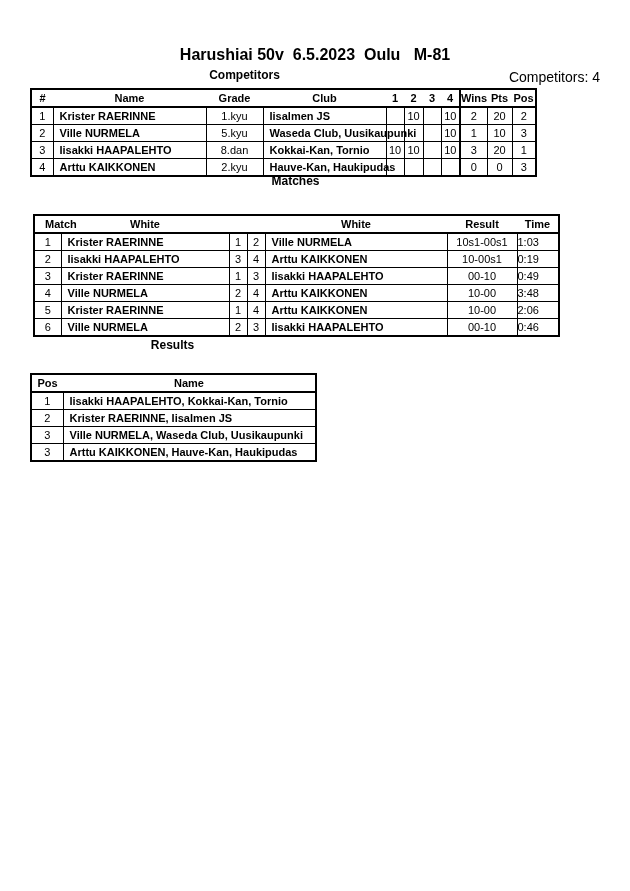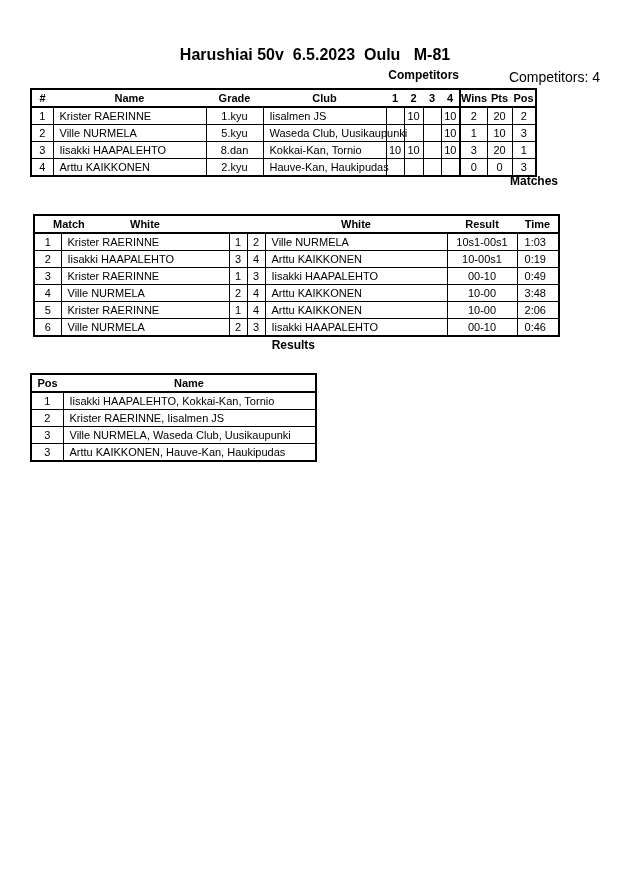--- a/index.html
+++ b/index.html
@@ -14,21 +14,21 @@
   .page-title {
     position: absolute;
     top: 46px; left: 0; width: 630px;
     text-align: center;
     font-size: 16px; font-weight: bold;
     white-space: pre;
   }
   .section-heading {
     position: absolute;
     font-size: 12px; font-weight: bold;
-    text-align: right;
+    text-align: center;
     white-space: nowrap;
   }
   #competitors-heading { left: 30px; width: 429px; top: 68px; }
   #matches-heading    { left: 33px; width: 525px; top: 174px; }
   #results-heading    { left: 30px; width: 285px; top: 338px; }
   .competitors-count {
     position: absolute;
     top: 69px; right: 30px;
     font-size: 14px;
   }
@@ -52,24 +52,24 @@
     font-size: 11px;
   }
   thead th {
     border: none;
     border-bottom: 2px solid #000;
     font-weight: bold;
     text-align: center;
   }
   tbody td { border: 1px solid #000; }
   .sep { border-left: 2px solid #000 !important; }
-  .al { text-align: left; padding-left: 6px; }
+  .al { text-align: left; padding-left: 6px; font-weight: bold; }
   .ac { text-align: center; }
-  .ar { text-align: center; padding-right: 5px; margin-left: 37px; }
-  .hl { text-align: left; padding-left: 18px; }
+  .ar { text-align: left; padding-right: 5px; margin-left: 37px; }
+  .hl { text-align: left; padding-left: 10px; }
 </style>
 </head>
 <body>
 
 <div class="page-title">Harushiai 50v  6.5.2023  Oulu   M-81</div>
 
 <div id="competitors-heading" class="section-heading">Competitors</div>
 <div class="competitors-count">Competitors: 4</div>
 
 <table id="competitors-table">

